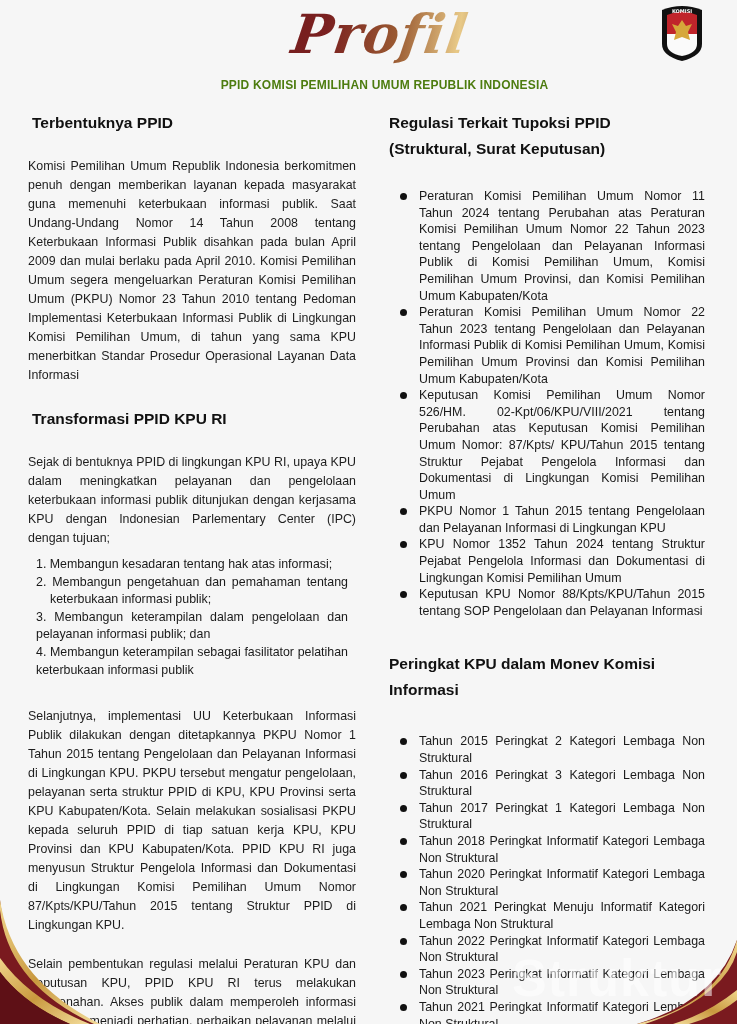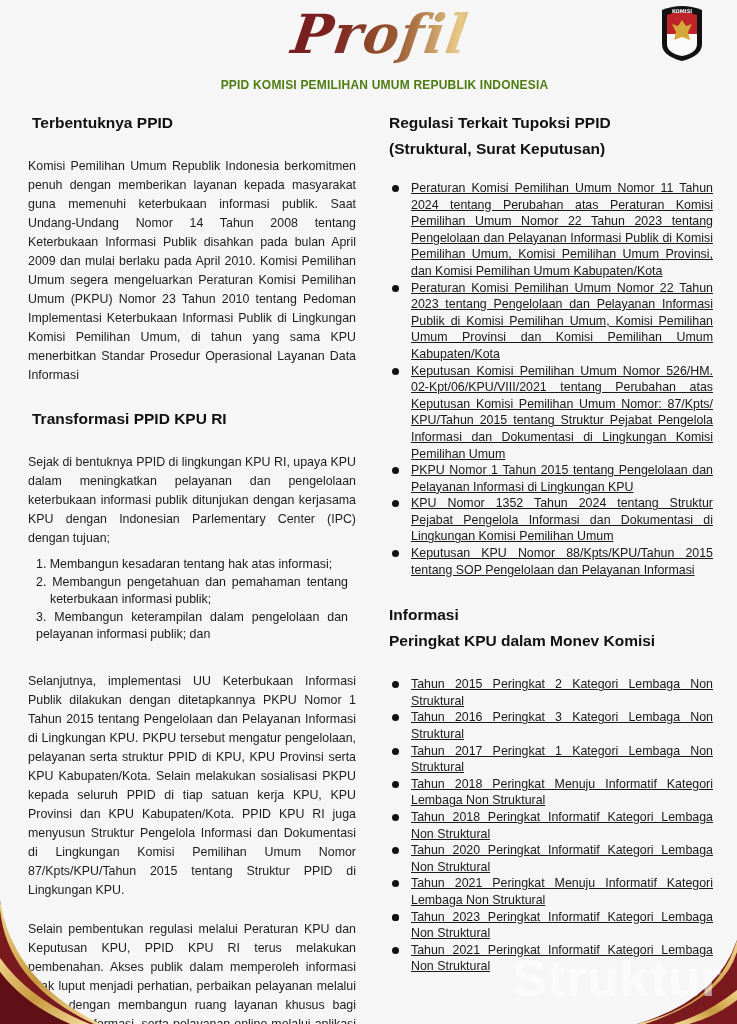--- a/index.html
+++ b/index.html
@@ -32,21 +32,21 @@
     margin:4px; font-size:15.5px; font-weight:bold; line-height:22px; color:#111;
   }
   p.body {
     margin:0; font-size:12.4px; line-height:19px; text-align:justify; color:#1d1d1d;
   }
   .sec { margin-bottom:0; }
   ol.num { list-style:none; margin:8px; padding:0; }
   ol.num li { font-size:12.4px; line-height:17.6px; text-align:justify; }
   ol.num li.hang { padding-left:14px; text-indent:-14px; }
 
-  ul.bul { list-style:none; margin:0; padding:0;text-decoration:underline; }
+  ul.bul { list-style:none; margin:8px; padding:0; }
   ul.bul li {
     position:relative; padding-left:26px; font-size:12.4px; line-height:16.6px;
     text-align:justify;
   }
   ul.bul li .dot {
     position:absolute; left:7px; top:5px; width:7px; height:7px; border-radius:50%; background:#111;
   }
   .corner { position:absolute; pointer-events:none; }
   .watermark {
     position:absolute; left:512px; top:948px; font-size:52px; font-weight:bold;
@@ -78,20 +78,21 @@
   <div style="height:19px"></div>
 
   <section class="sec">
     <h2>Transformasi PPID KPU RI</h2>
     <div style="height:19px"></div>
     <p class="body">Sejak di bentuknya PPID di lingkungan KPU RI, upaya KPU dalam meningkatkan pelayanan dan pengelolaan keterbukaan informasi publik ditunjukan dengan kerjasama KPU dengan Indonesian Parlementary Center (IPC) dengan tujuan;</p>
     <ol class="num">
       <li>1. Membangun kesadaran tentang hak atas informasi;</li>
       <li class="hang">2. Membangun pengetahuan dan pemahaman tentang keterbukaan informasi publik;</li>
       <li>3. Membangun keterampilan dalam pengelolaan dan pelayanan informasi publik; dan</li>
+      <li>4. Membangun keterampilan sebagai fasilitator pelatihan keterbukaan informasi publik</li>
     </ol>
     <div style="height:20px"></div>
     <p class="body">Selanjutnya, implementasi UU Keterbukaan Informasi Publik dilakukan dengan ditetapkannya PKPU Nomor 1 Tahun 2015 tentang Pengelolaan dan Pelayanan Informasi di Lingkungan KPU. PKPU tersebut mengatur pengelolaan, pelayanan serta struktur PPID di KPU, KPU Provinsi serta KPU Kabupaten/Kota. Selain melakukan sosialisasi PKPU kepada seluruh PPID di tiap satuan kerja KPU, KPU Provinsi dan KPU Kabupaten/Kota. PPID KPU RI juga menyusun Struktur Pengelola Informasi dan Dokumentasi di Lingkungan Komisi Pemilihan Umum Nomor 87/Kpts/KPU/Tahun 2015 tentang Struktur PPID di Lingkungan KPU.</p>
     <div style="height:20px"></div>
     <p class="body">Selain pembentukan regulasi melalui Peraturan KPU dan Keputusan KPU, PPID KPU RI terus melakukan pembenahan. Akses publik dalam memperoleh informasi tidak luput menjadi perhatian, perbaikan pelayanan melalui offline dengan membangun ruang layanan khusus bagi pemohon informasi, serta pelayanan online melalui aplikasi ppid. kpu.go.id pada tahun 2016 mulai aktif digunakan. Melalui aplikasi tersebut, PPID KPU mampu melayani pemohon informasi dari seluruh Indonesia bahkan mahasiswa yang sedang menempuh pendidikan di luar negeri.</p>
   </section>
 </div>
 
 <div class="col col-right">
   <section class="sec">
@@ -104,32 +105,31 @@
       <li><span class="dot"></span><span>Keputusan Komisi Pemilihan Umum Nomor 526/HM. 02-Kpt/06/KPU/VIII/2021 tentang Perubahan atas Keputusan Komisi Pemilihan Umum Nomor: 87/Kpts/ KPU/Tahun 2015 tentang Struktur Pejabat Pengelola Informasi dan Dokumentasi di Lingkungan Komisi Pemilihan Umum</span></li>
       <li><span class="dot"></span><span>PKPU Nomor 1 Tahun 2015 tentang Pengelolaan dan Pelayanan Informasi di Lingkungan KPU</span></li>
       <li><span class="dot"></span><span>KPU Nomor 1352 Tahun 2024 tentang Struktur Pejabat Pengelola Informasi dan Dokumentasi di Lingkungan Komisi Pemilihan Umum</span></li>
       <li><span class="dot"></span><span>Keputusan KPU Nomor 88/Kpts/KPU/Tahun 2015 tentang SOP Pengelolaan dan Pelayanan Informasi</span></li>
     </ul>
   </section>
 
   <div style="height:22px"></div>
 
   <section class="sec">
+    <h2>Peringkat KPU dalam Monev Komisi</h2>
     <h2>Informasi</h2>
-    <h2>Peringkat KPU dalam Monev Komisi</h2>
     <div style="height:20px"></div>
     <ul class="bul">
       <li><span class="dot"></span><span>Tahun 2015 Peringkat 2 Kategori Lembaga Non Struktural</span></li>
       <li><span class="dot"></span><span>Tahun 2016 Peringkat 3 Kategori Lembaga Non Struktural</span></li>
       <li><span class="dot"></span><span>Tahun 2017 Peringkat 1 Kategori Lembaga Non Struktural</span></li>
-      <li><span class="dot"></span><span>Tahun 2018 Peringkat Menuju Informatif Kategori Lembaga Non Struktural</span></li>
       <li><span class="dot"></span><span>Tahun 2018 Peringkat Informatif Kategori Lembaga Non Struktural</span></li>
       <li><span class="dot"></span><span>Tahun 2020 Peringkat Informatif Kategori Lembaga Non Struktural</span></li>
       <li><span class="dot"></span><span>Tahun 2021 Peringkat Menuju Informatif Kategori Lembaga Non Struktural</span></li>
-      <li><span class="dot"></span></li>
+      <li><span class="dot"></span><span>Tahun 2022 Peringkat Informatif Kategori Lembaga Non Struktural</span></li>
       <li><span class="dot"></span><span>Tahun 2023 Peringkat Informatif Kategori Lembaga Non Struktural</span></li>
       <li><span class="dot"></span><span>Tahun 2021 Peringkat Informatif Kategori Lembaga Non Struktural</span></li>
     </ul>
   </section>
 </div>
 
 <svg class="corner" style="left:0;top:880px" width="110" height="144" viewBox="0 0 110 144">
   <defs>
     <linearGradient id="gL" x1="0" y1="0" x2="1" y2="1">
       <stop offset="0" stop-color="#f0d58a"></stop>

